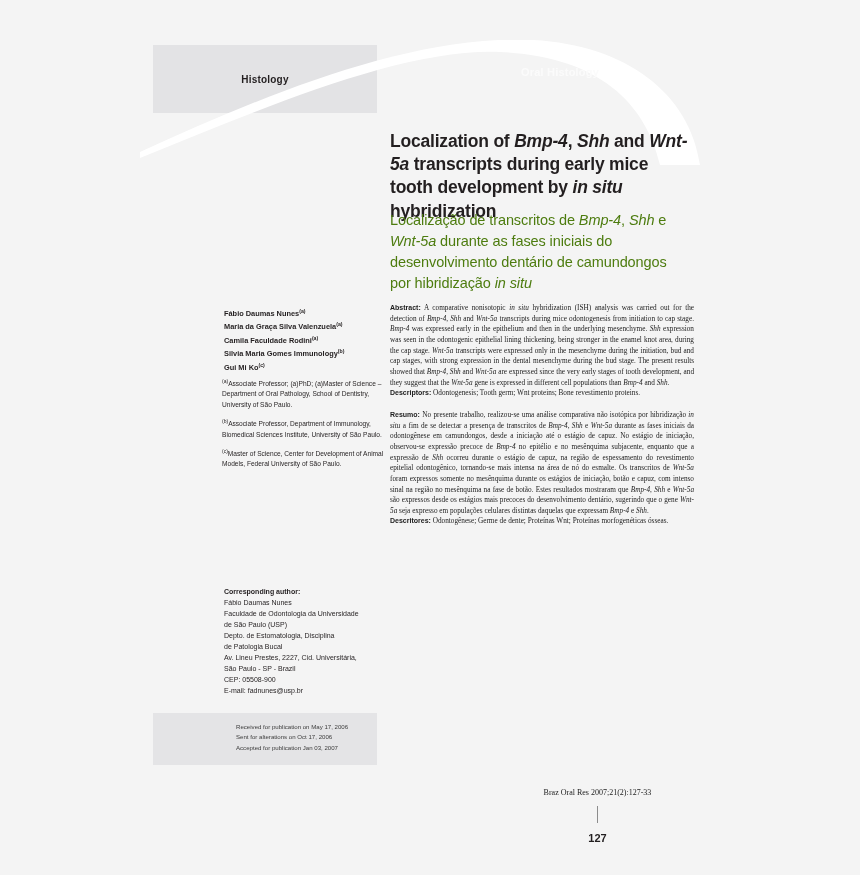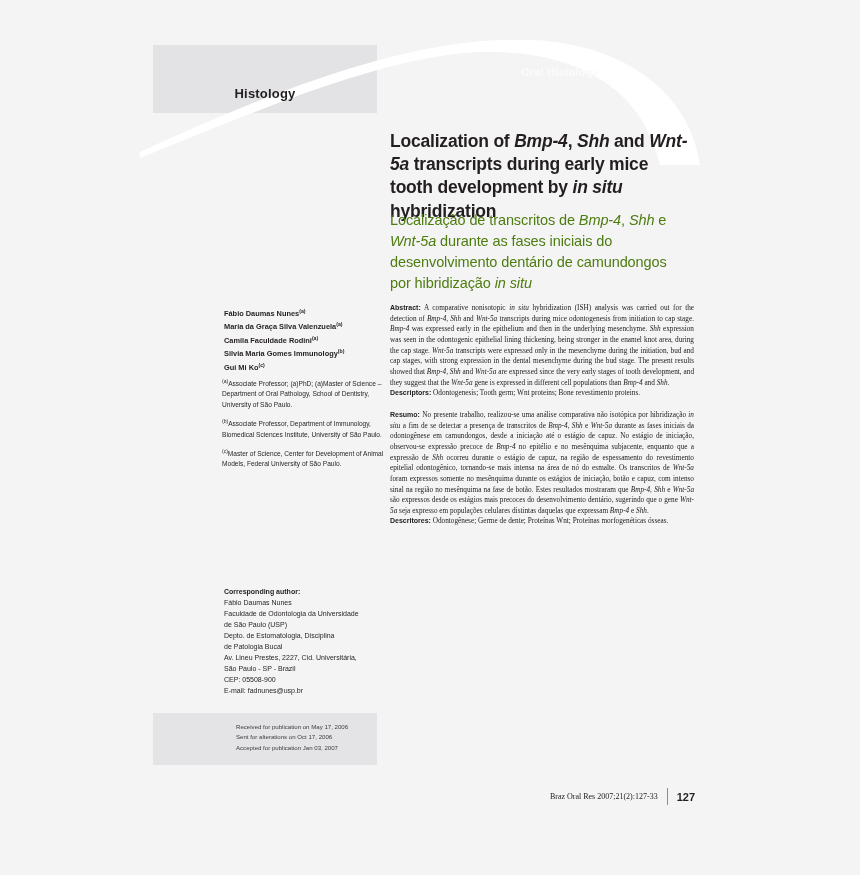--- a/index.html
+++ b/index.html
@@ -40,25 +40,24 @@
   }
   .section-label {
     position: absolute;
     left: 153px;
     top: 45px;
     width: 224px;
     height: 68px;
     display: flex;
     align-items: center;
     justify-content: center;
-    font-size: 13px;
+    font-size: 10px;
     font-weight: bold;
     color: #231f20;
     letter-spacing: 0.2px;
-    margin-top: 14px;
   }
   .watermark {
     position: absolute;
     left: 521px;
     top: 66px;
     font-size: 11px;
     font-weight: bold;
     color: #fbfbfb;
     letter-spacing: 0.2px;
   }
@@ -159,22 +158,22 @@
   .gap { height: 11px; }
 
   
   .footer {
     position: absolute;
     left: 500px;
     top: 788px;
     width: 195px;
     display: flex;
     align-items: center;
-    justify-content: flex-end;
     gap: 9px;
+    flex-direction: column;
   }
   .footer-cite {
     font-family: "Liberation Serif", serif;
     font-size: 8px;
     color: #1c1c1c;
   }
   .footer-rule {
     width: 1px;
     height: 17px;
     background: #8c8c8c;

